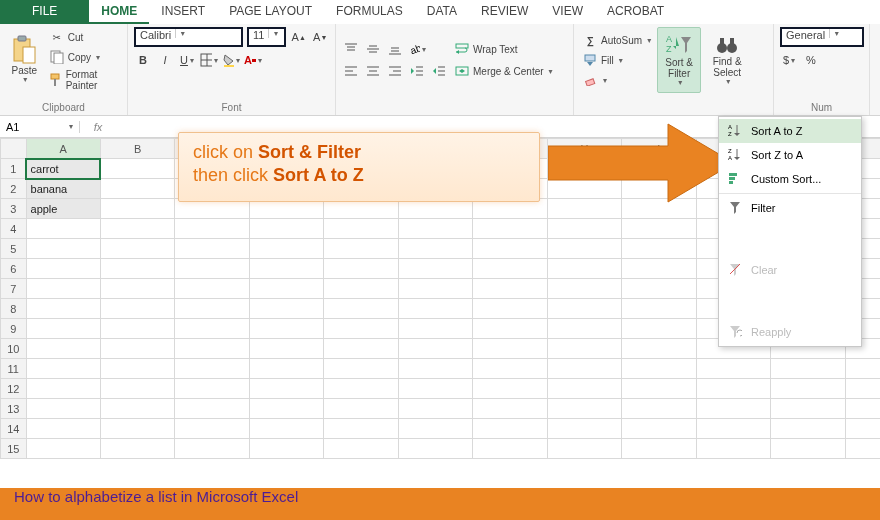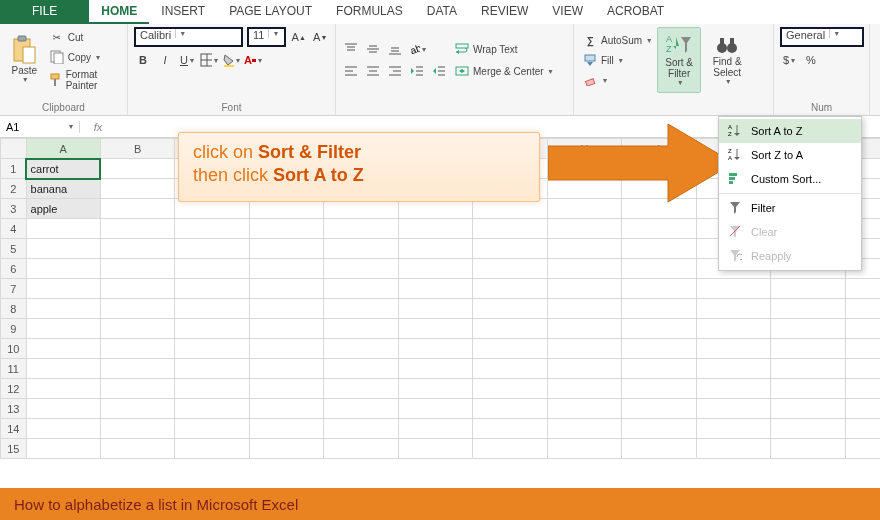--- a/index.html
+++ b/index.html
@@ -47,26 +47,26 @@
 
 
 .callout { position: absolute; left: 178px; top: 132px; width: 362px; height: 70px; background: linear-gradient(#fff3e6,#ffe8cf); border: 1px solid #f0c08d; border-radius: 2px; padding: 8px 14px; font-family: "Comic Sans MS", cursive; font-size: 18px; line-height: 1.3; color: #e67817; box-shadow: 0 0 6px rgba(230,120,23,.25); }
 .callout b { color: #d35400; font-weight: 700; }
 .arrow { position: absolute; left: 548px; top: 118px; }
 
 
 .ddmenu { position: absolute; left: 718px; top: 116px; width: 144px; background: #fff; border: 1px solid #c8c8c8; box-shadow: 2px 2px 6px rgba(0,0,0,.2); font-size: 11px; padding: 2px 0; }
 .ddmenu .item { display: flex; align-items: center; gap: 8px; padding: 4px 8px; cursor: pointer; }
 .ddmenu .item.hi { background: #d8ebd9; }
-.ddmenu .item.disabled { color: #bbb; }
+.ddmenu .item.disabled { color: #bbb; margin-top: 38px; }
 .ddmenu .sep { height: 1px; background: #e4e4e4; margin: 2px 0; }
 .ddico { width: 16px; text-align: center; color: #666; }
 
 
-.footer { position: absolute; left: 0; bottom: 0; width: 100%; height: 32px; background: #e98322; color: #7f1d1d; display: flex; align-items: center; justify-content: space-between; padding: 0 14px; font-family: "Comic Sans MS", cursive; font-size: 15px; }
+.footer { position: absolute; left: 0; bottom: 0; width: 100%; height: 32px; background: #e98322; color: #4c1d95; display: flex; align-items: flex-start; justify-content: space-between; padding: 0 14px; font-family: "Comic Sans MS", cursive; font-size: 15px; }
 
 
 .caret { font-size: 8px; color: #666; margin-left: 2px; }
 </style>
 </head>
 <body>
 
 <div class="tabstrip">
   <div class="tab file">FILE</div>
   <div class="tab active">HOME</div>

